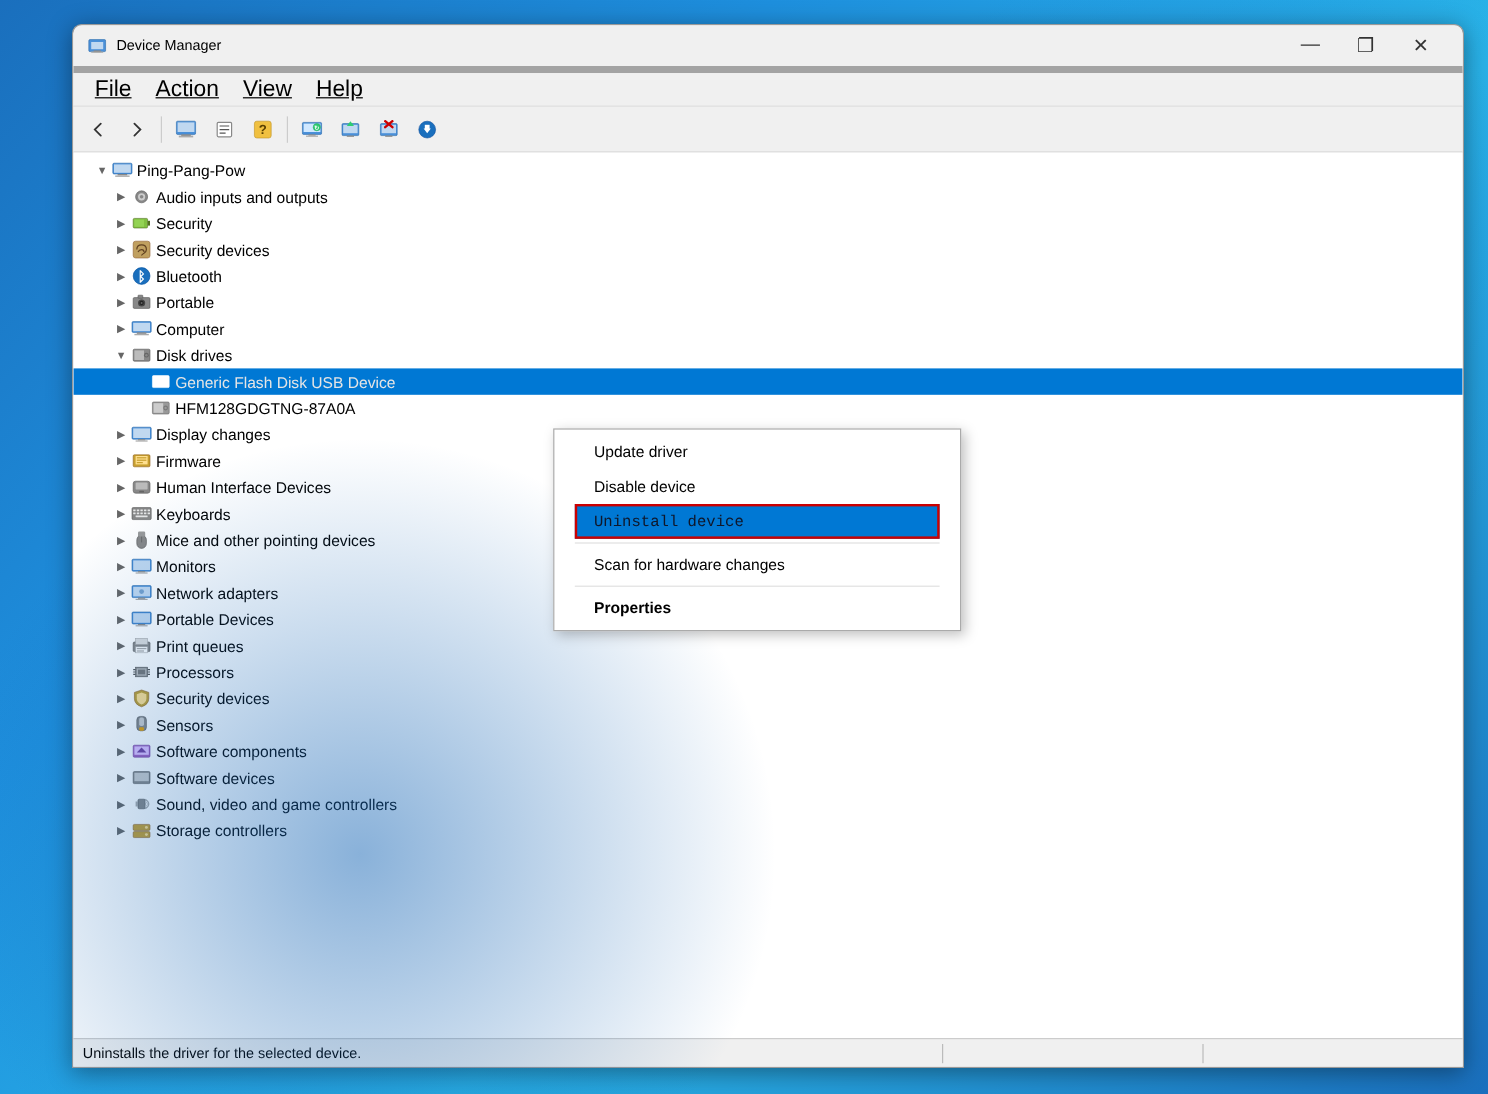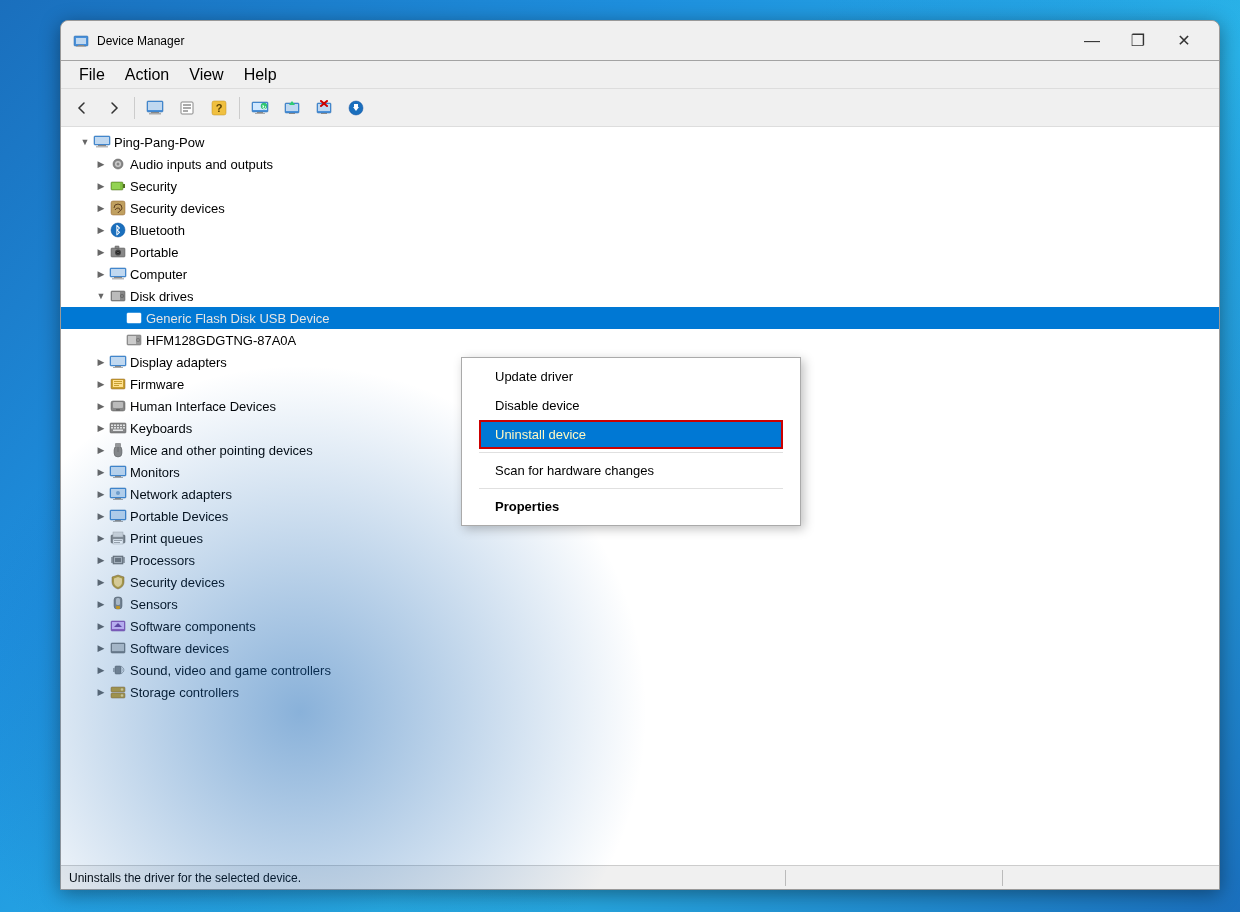--- a/index.html
+++ b/index.html
@@ -44,21 +44,21 @@
       overflow: hidden;
     }
 
     
     .title-bar {
       background: #f0f0f0;
       height: 40px;
       display: flex;
       align-items: center;
       padding: 0 12px;
-      border-bottom: 1px solid #a3a3a3;
+      border-bottom: 6px solid #a3a3a3;
       border-radius: 8px 8px 0 0;
       flex-shrink: 0;
     }
     .title-bar-icon {
       width: 16px; height: 16px;
       margin-right: 8px;
       display: flex; align-items: center; justify-content: center;
     }
     .title-bar-text {
       flex: 1;
@@ -87,21 +87,22 @@
       display: flex;
       align-items: center;
       padding: 0 8px;
       border-bottom: 1px solid #ddd;
       flex-shrink: 0;
     }
     .menu-item {
       padding: 2px 10px;
       cursor: pointer;
       border-radius: 3px;
-      font-size: 16px;
+      font-size: 19px;
+      text-decoration: underline;
     }
 
     
     .toolbar {
       height: 38px;
       background: #f0f0f0;
       display: flex;
       align-items: center;
       padding: 0 6px;
       border-bottom: 1px solid #ddd;
@@ -187,23 +188,24 @@
       padding: 4px 17px;
     }
     .ctx-item {
       padding: 7px 16px;
       cursor: pointer;
       font-size: 13px;
       display: block;
     }
     .ctx-item.highlighted {
       background: #0078d4;
-      color: #fef9c3;
+      color: #0f172a;
       outline: 2px solid #cc0000;
       outline-offset: -2px;
+      font-family: Liberation Mono, monospace;
     }
     .ctx-separator {
       height: 1px;
       background: #e0e0e0;
       margin: 3px 0;
     }
     .ctx-item.bold { font-weight: bold; }
 
     
     .status-bar {
@@ -475,21 +477,21 @@
         <div class="tree-indent"></div>
         <div class="tree-toggle">▶</div>
         <div class="tree-icon">
           <svg width="18" height="14" viewBox="0 0 18 14">
             <rect x="1" y="1" width="16" height="10" rx="1" fill="#4a90d9" stroke="#2a6aaa" stroke-width="0.5"></rect>
             <rect x="2" y="2" width="14" height="8" fill="#c0d8f0"></rect>
             <rect x="6" y="11" width="6" height="1" fill="#888"></rect>
             <rect x="4" y="12" width="10" height="1" fill="#aaa"></rect>
           </svg>
         </div>
-        <span class="tree-label">Display adapters</span>
+        <span class="tree-label">Display changes</span>
       </div>
 
       <div class="tree-item">
         <div class="tree-indent"></div>
         <div class="tree-indent"></div>
         <div class="tree-toggle">▶</div>
         <div class="tree-icon">
           <svg width="16" height="14" viewBox="0 0 16 14">
             <rect x="1" y="2" width="14" height="10" rx="1" fill="#c8a030" stroke="#906020" stroke-width="0.5"></rect>
             <rect x="3" y="3" width="10" height="7" fill="#ffe090"></rect>

